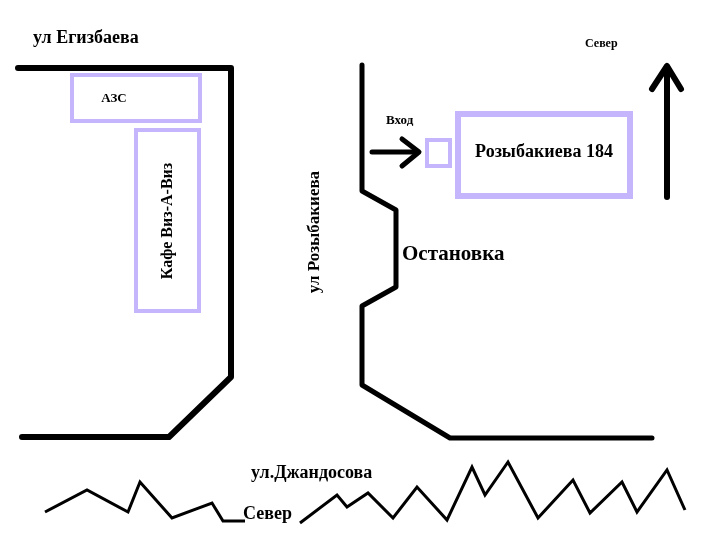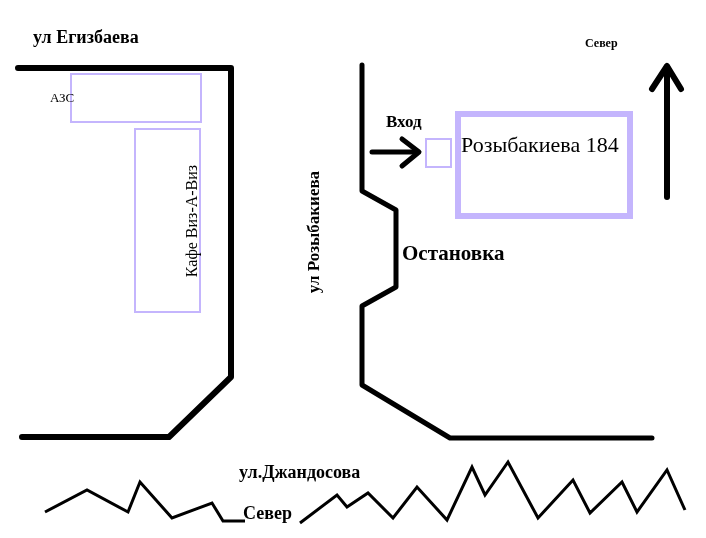--- a/index.html
+++ b/index.html
@@ -28,40 +28,40 @@
     position: absolute;
     font-weight: bold;
     white-space: nowrap;
     line-height: 1;
     transform: translate(-50%, -50%) rotate(-90deg);
   }
   .box {
     position: absolute;
     box-sizing: border-box;
     background: #ffffff;
-    border: 2px solid #c4b5fd;
+    border: 4px solid #c4b5fd;
     display: flex;
     align-items: center;
-    justify-content: flex-start;
-    font-weight: normal;
+    justify-content: center;
+    font-weight: bold;
   }
   .gas-box   { left: 70px;  top: 73px;  width: 132px; height: 50px; font-size: 13px; }
   .gas-box .shift { transform: translateX(-22px); }
   .cafe-box  { left: 134px; top: 128px; width: 67px;  height: 185px; font-size: 16px; }
   .cafe-box .vert { transform: rotate(-90deg); white-space: nowrap; }
-  .bldg-box  { left: 455px; top: 111px; width: 178px; height: 108px; border-width: 6px;
-               font-size: 22px; align-items: flex-start; padding-top: 15px; }
+  .bldg-box  { left: 455px; top: 111px; width: 178px; height: 88px; border-width: 6px;
+               font-size: 18px; align-items: flex-start; padding-top: 24px; }
   .ent-square{ left: 425px; top: 138px; width: 27px;  height: 30px; }
 
   .lbl-egizbaeva  { left: 33px;  top: 28px;  font-size: 18px; }
   .lbl-sever      { left: 585px; top: 37px;  font-size: 12px; }
-  .lbl-vhod       { left: 386px; top: 113px; font-size: 17px; }
+  .lbl-vhod       { left: 386px; top: 113px; font-size: 13px; }
   .lbl-ostanovka  { left: 402px; top: 243px; font-size: 21px; }
   .lbl-rozybakieva{ left: 313px; top: 232px; font-size: 17px; }
-  .lbl-dzhandosova{ left: 239px; top: 463px; font-size: 18px; }
+  .lbl-dzhandosova{ left: 251px; top: 463px; font-size: 18px; }
   .lbl-gory       { left: 243px; top: 504px; font-size: 18px; }
 </style>
 </head>
 <body>
 
 <div class="canvas">
 
   <svg class="lines" viewBox="0 0 706 538" xmlns="http://www.w3.org/2000/svg">
 
     <polyline points="18,68 231,68 231,377 169,437 22,437" fill="none" stroke="#000" stroke-width="6" stroke-linecap="round" stroke-linejoin="round"></polyline>

